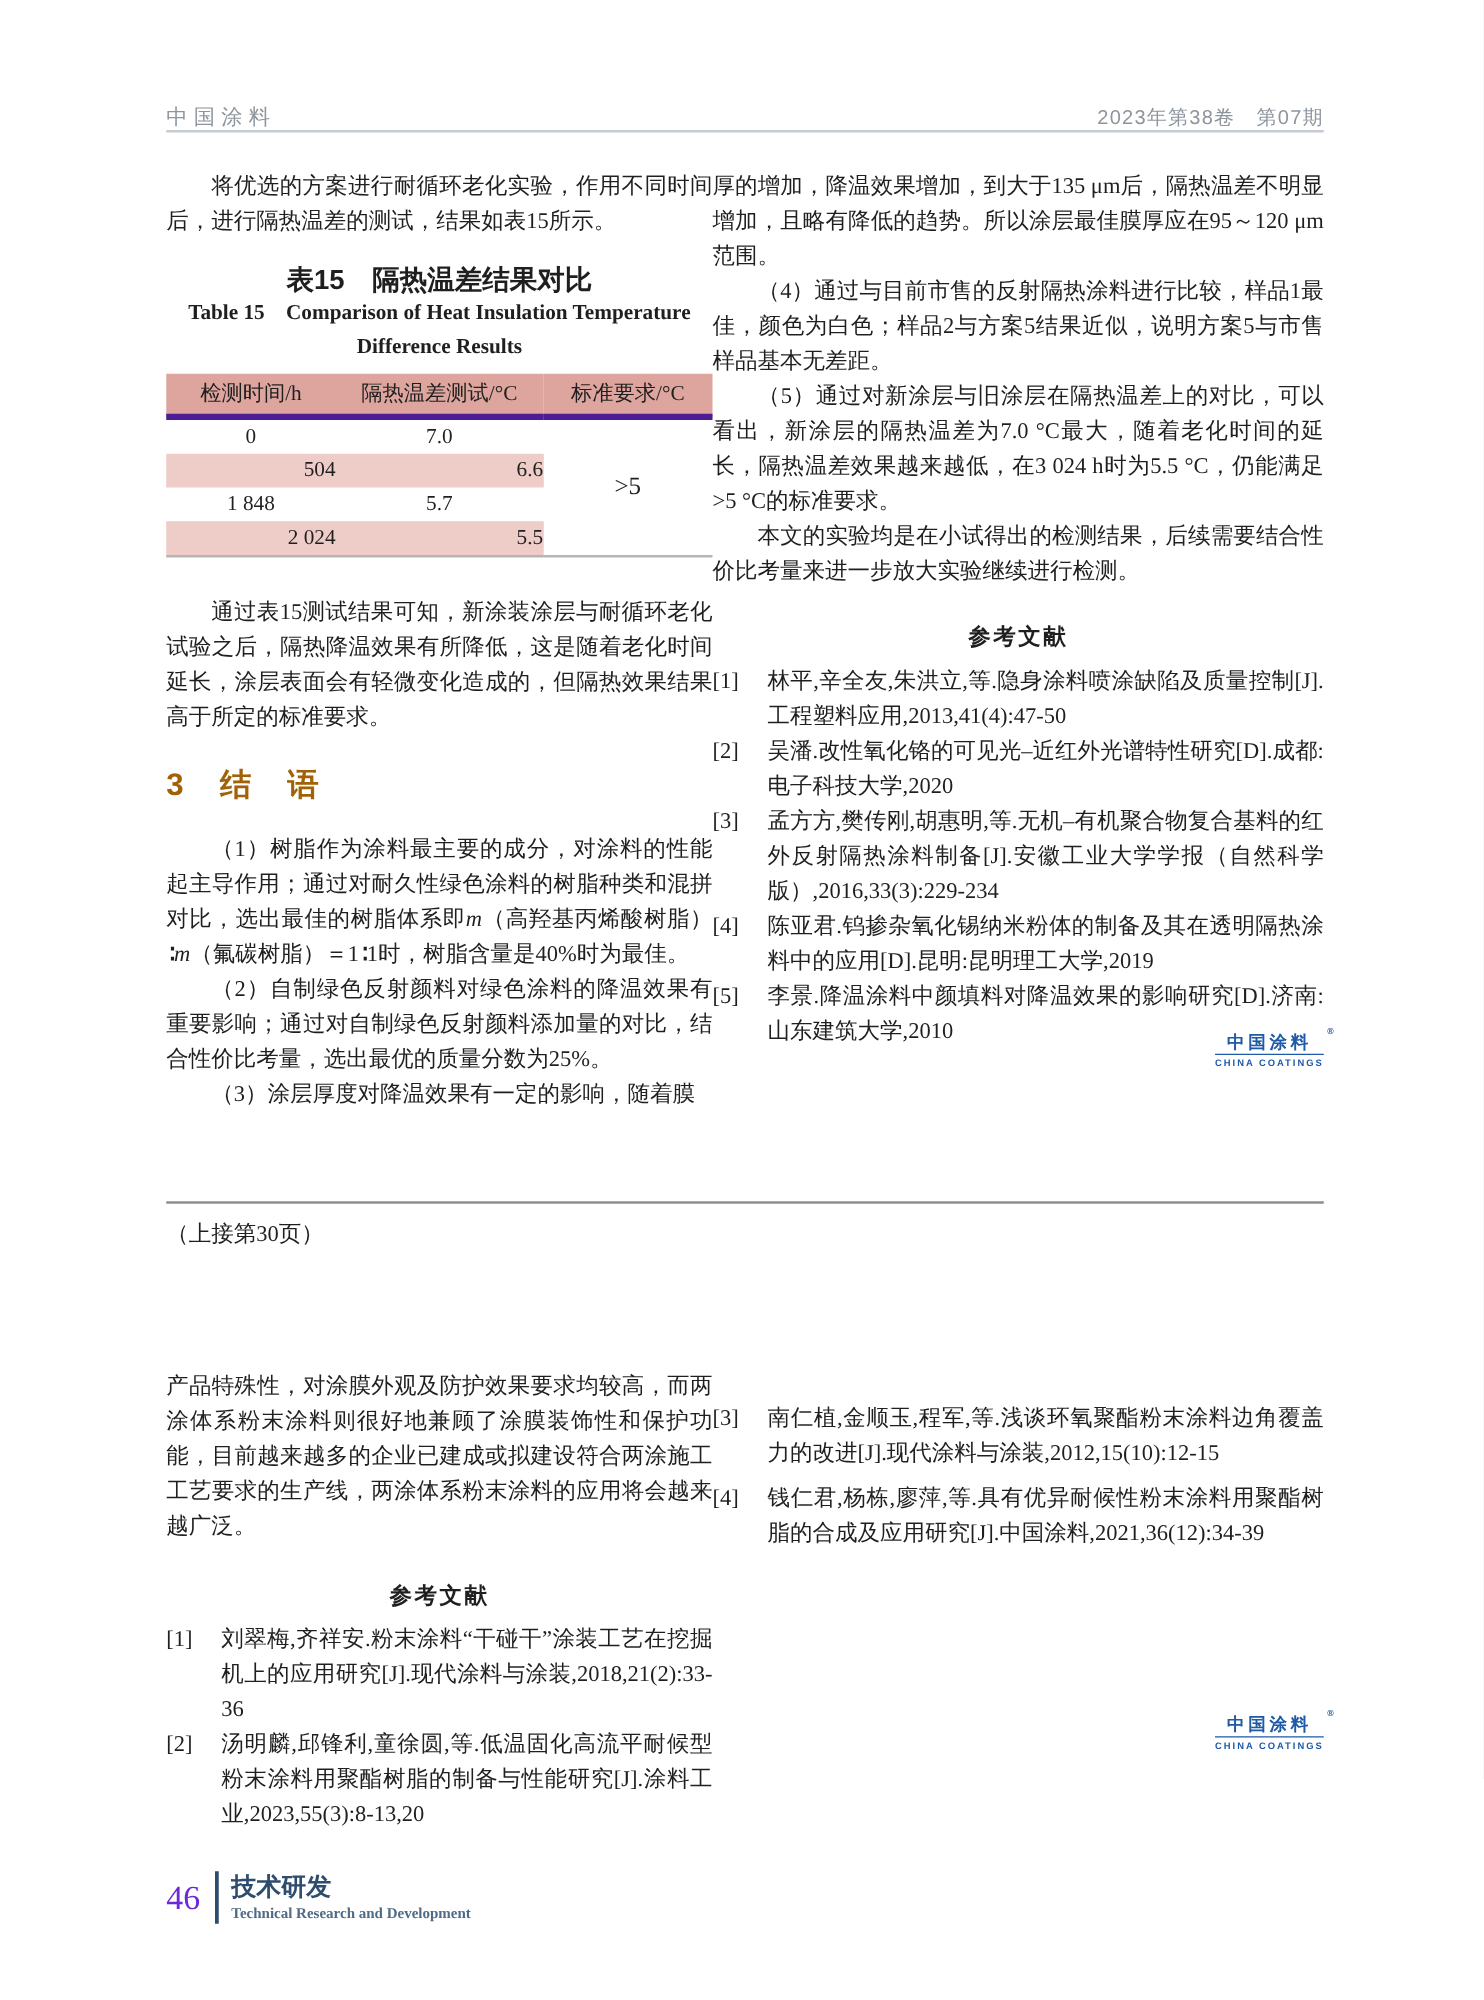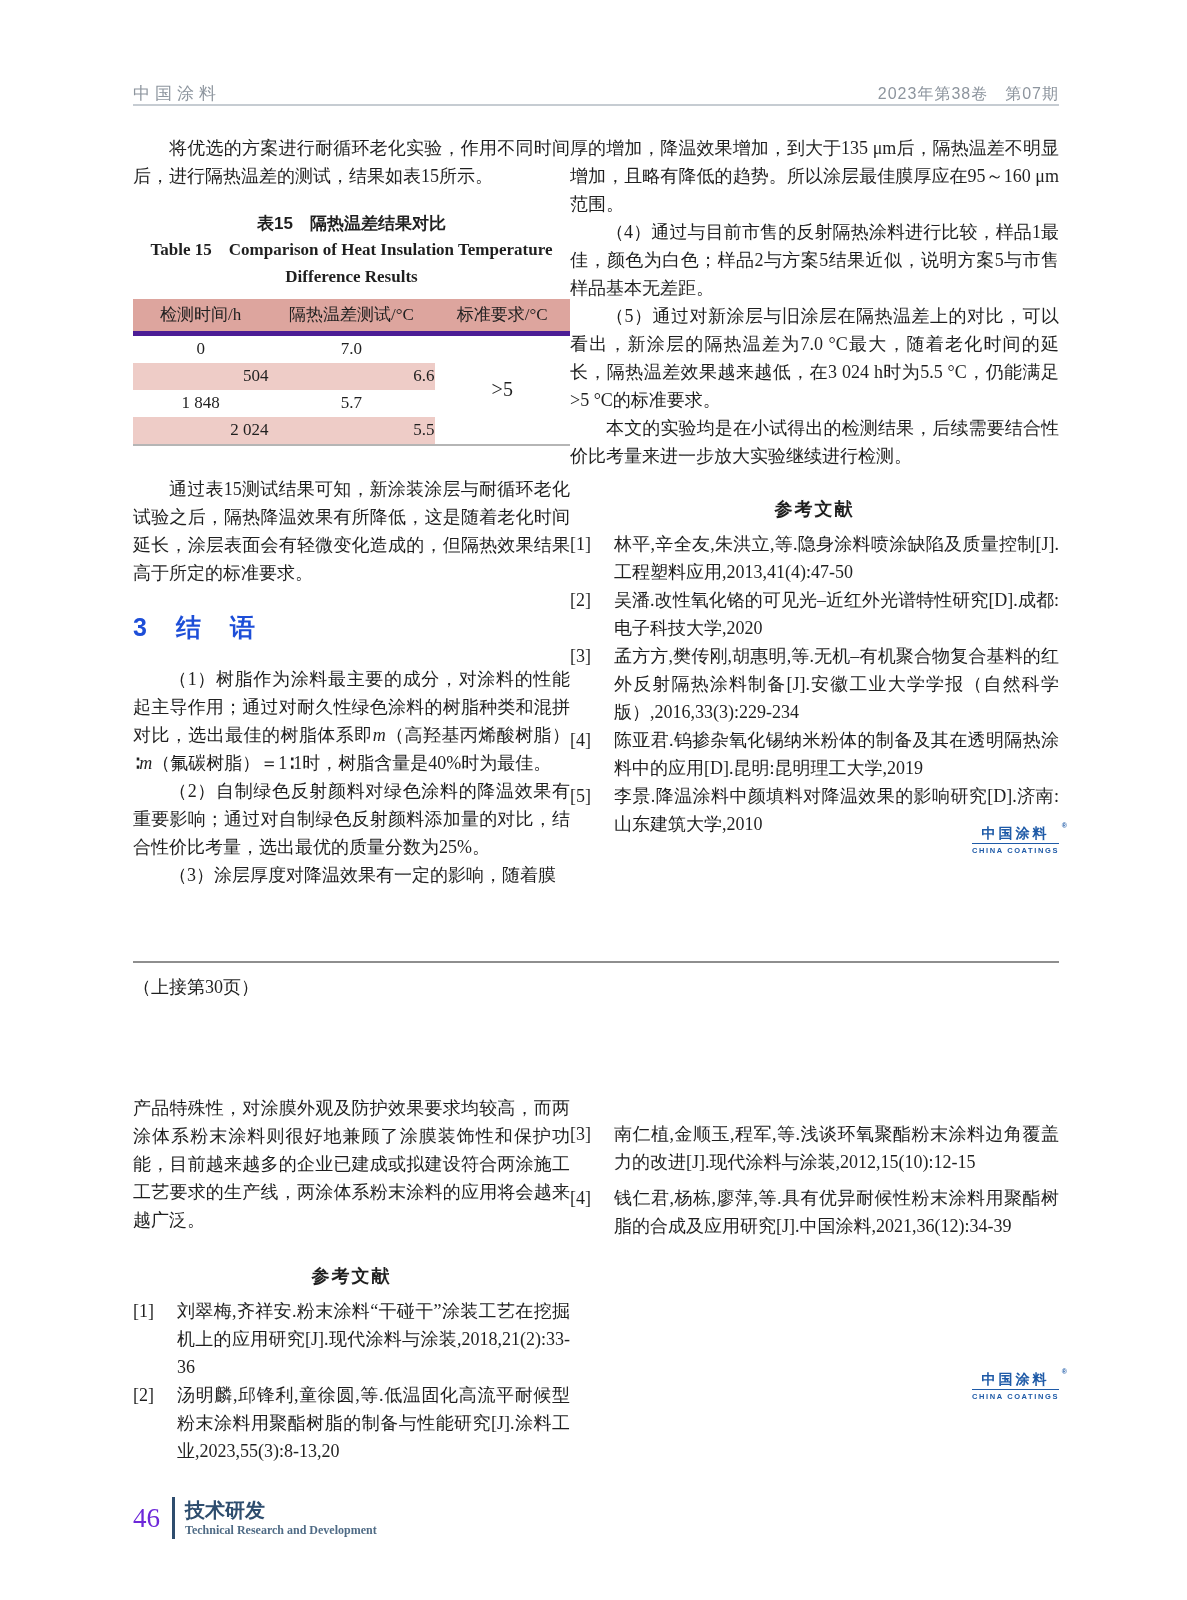--- a/index.html
+++ b/index.html
@@ -22,36 +22,36 @@
   .cols{position:absolute;left:133px;right:128px;display:flex;}
   .main{top:128px;}
   .col-l{width:437px;flex:0 0 437px;}
   .col-r{flex:1 1 auto;min-width:0;}
   p.body{font-size:18px;line-height:28px;text-align:justify;margin:0;}
   p.ind{text-indent:2em;}
   .it{font-style:italic;}
 
   
   .cap{margin-top:22px;text-align:center;}
-  .cap-cn{font-family:"Liberation Sans","DejaVu Sans",sans-serif;font-weight:bold;font-size:17px;line-height:24px;}
+  .cap-cn{font-family:"Liberation Sans","DejaVu Sans",sans-serif;font-weight:bold;font-size:22px;line-height:24px;}
   .cap-en{font-weight:bold;font-size:17px;line-height:27px;}
 
   
   table.tb{width:100%;border-collapse:collapse;margin-top:9px;font-size:17px;border-bottom:2px solid #b5b5b5;}
   table.tb th{background:#dda59e;font-weight:normal;font-size:17px;padding:4px 0 5px;border-bottom:5px solid #4c1d95;}
   table.tb td{text-align:center;padding:3px 0 4px;}
   table.tb .c1{width:31%;}
   table.tb .c2{width:38%;}
   table.tb .c3{width:31%;}
   tr.stripe td.tint{background:#eeccc7;text-align:right;}
   td.req{font-size:20px;background:#ffffff;}
 
   
   .sec-h{margin-top:24px;font-family:"Liberation Sans","DejaVu Sans",sans-serif;
-         font-weight:bold;font-size:25px;color:#1d4ed8;letter-spacing:2px;}
+         font-weight:bold;font-size:25px;color:#a16207;letter-spacing:2px;}
   .pts p{margin-top:0;}
 
   
   .refs-title{font-family:"Liberation Sans","DejaVu Sans",sans-serif;font-weight:bold;font-size:18px;
               text-align:center;letter-spacing:2px;margin:0;}
   .ref{font-size:18px;line-height:28px;text-align:justify;padding-left:44px;position:relative;margin:0;}
   .ref .rid{position:absolute;left:0;top:0;}
 
   
   .cc-logo{display:inline-block;text-align:center;font-family:"Liberation Sans","DejaVu Sans",sans-serif;color:#1e5aa7;line-height:1;}
@@ -132,21 +132,21 @@
       <h2 class="sec-h">3　结　语</h2>
 
       <div class="pts">
         <p class="body ind" style="margin-top:10px;"><span>（1）树脂作为涂料最主要的成分，对涂料的性能起主导作用；通过对耐久性绿色涂料的树脂种类和混拼对比，选出最佳的树脂体系即</span><span class="it">m</span><span>（高羟基丙烯酸树脂）∶</span><span class="it">m</span><span>（氟碳树脂）＝1∶1时，树脂含量是40%时为最佳。</span></p>
         <p class="body ind">（2）自制绿色反射颜料对绿色涂料的降温效果有重要影响；通过对自制绿色反射颜料添加量的对比，结合性价比考量，选出最优的质量分数为25%。</p>
         <p class="body ind">（3）涂层厚度对降温效果有一定的影响，随着膜</p>
       </div>
     </div>
 
     <div class="col-r">
-      <p class="body" style="margin-top:6px;">厚的增加，降温效果增加，到大于135 μm后，隔热温差不明显增加，且略有降低的趋势。所以涂层最佳膜厚应在95～160 μm范围。</p>
+      <p class="body" style="margin-top:6px;">厚的增加，降温效果增加，到大于135 μm后，隔热温差不明显增加，且略有降低的趋势。所以涂层最佳膜厚应在95～120 μm范围。</p>
       <p class="body ind">（4）通过与目前市售的反射隔热涂料进行比较，样品1最佳，颜色为白色；样品2与方案5结果近似，说明方案5与市售样品基本无差距。</p>
       <p class="body ind">（5）通过对新涂层与旧涂层在隔热温差上的对比，可以看出，新涂层的隔热温差为7.0 °C最大，随着老化时间的延长，隔热温差效果越来越低，在3 024 h时为5.5 °C，仍能满足&gt;5 °C的标准要求。</p>
       <p class="body ind">本文的实验均是在小试得出的检测结果，后续需要结合性价比考量来进一步放大实验继续进行检测。</p>
 
       <p class="refs-title" style="margin-top:27px;">参考文献</p>
 
       <div style="margin-top:9px;">
         <p class="ref"><span class="rid">[1]</span><span>林平,辛全友,朱洪立,等.隐身涂料喷涂缺陷及质量控制[J].工程塑料应用,2013,41(4):47-50</span></p>
         <p class="ref"><span class="rid">[2]</span><span>吴潘.改性氧化铬的可见光–近红外光谱特性研究[D].成都:电子科技大学,2020</span></p>
         <p class="ref"><span class="rid">[3]</span><span>孟方方,樊传刚,胡惠明,等.无机–有机聚合物复合基料的红外反射隔热涂料制备[J].安徽工业大学学报（自然科学版）,2016,33(3):229-234</span></p>

